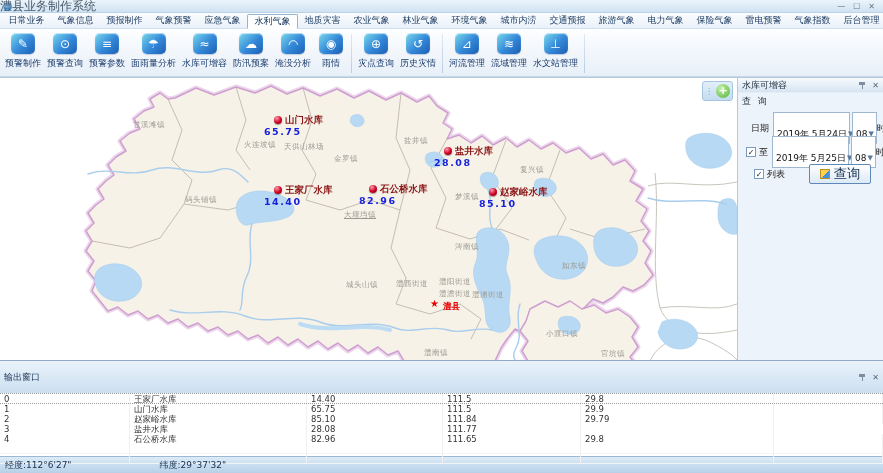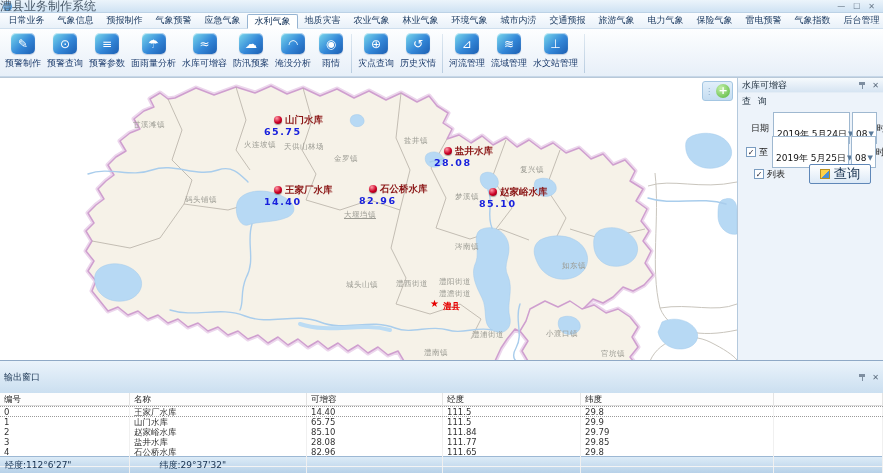--- a/index.html
+++ b/index.html
@@ -290,21 +290,21 @@
       <div class="town" style="left: 496px; top: 87px; padding-left: 24px;"><span>复兴镇</span></div>
       <div class="town" style="left: 185px; top: 117px;"><span>码头铺镇</span></div>
       <div class="town" style="left: 455px; top: 114px;"><span>梦溪镇</span></div>
       <div class="town" style="left: 344px; top: 132px; text-decoration: underline;"><span>大堰垱镇</span></div>
       <div class="town" style="left: 455px; top: 164px;"><span>涔南镇</span></div>
       <div class="town" style="left: 562px; top: 146px; margin-top: 37px;"><span>如东镇</span></div>
       <div class="town" style="left: 346px; top: 202px;"><span>城头山镇</span></div>
       <div class="town" style="left: 396px; top: 201px;"><span>澧西街道</span></div>
       <div class="town" style="left: 439px; top: 199px;"><span>澧阳街道</span></div>
       <div class="town" style="left: 439px; top: 211px;"><span>澧澹街道</span></div>
-      <div class="town" style="left: 472px; top: 212px; margin-top: 40px;"><span>澧浦街道</span></div>
+      <div class="town" style="left: 472px; top: 212px;"><span>澧浦街道</span></div>
       <div class="town" style="left: 546px; top: 251px;"><span>小渡口镇</span></div>
       <div class="town" style="left: 601px; top: 271px;"><span>官垸镇</span></div>
       <div class="town" style="left: 424px; top: 270px;"><span>澧南镇</span></div>
 
     <div class="marker" style="left: 278px; top: 42px;">
         <span class="dot"></span>
         <span class="mname">山门水库</span>
         <span class="mvalue">65.75</span>
       </div>
       <div class="marker" style="left: 448px; top: 73px;">
@@ -381,28 +381,20 @@
     </div>
   </div>
 </div>
 
 <div class="output">
   <div class="out-header">
     <span class="rp-title">输出窗口</span>
     <span class="pin"></span>
     <span class="xicon">✕</span>
   </div>
-  <div class="thead grid6">
-    <span class="cell">编号</span>
-    <span class="cell">名称</span>
-    <span class="cell">可增容</span>
-    <span class="cell">经度</span>
-    <span class="cell">纬度</span>
-    <span class="cell"></span>
-  </div>
   <div class="trow grid6 selected">
       <span class="cell">0</span>
       <span class="cell">王家厂水库</span>
       <span class="cell">14.40</span>
       <span class="cell">111.5</span>
       <span class="cell">29.8</span>
       <span class="cell"></span>
     </div>
     <div class="trow grid6">
       <span class="cell">1</span>
@@ -418,21 +410,20 @@
       <span class="cell">85.10</span>
       <span class="cell">111.84</span>
       <span class="cell">29.79</span>
       <span class="cell"></span>
     </div>
     <div class="trow grid6">
       <span class="cell">3</span>
       <span class="cell">盐井水库</span>
       <span class="cell">28.08</span>
       <span class="cell">111.77</span>
-      <span class="cell">29.85</span>
       <span class="cell"></span>
     </div>
     <div class="trow grid6">
       <span class="cell">4</span>
       <span class="cell">石公桥水库</span>
       <span class="cell">82.96</span>
       <span class="cell">111.65</span>
       <span class="cell">29.8</span>
       <span class="cell"></span>
     </div>

